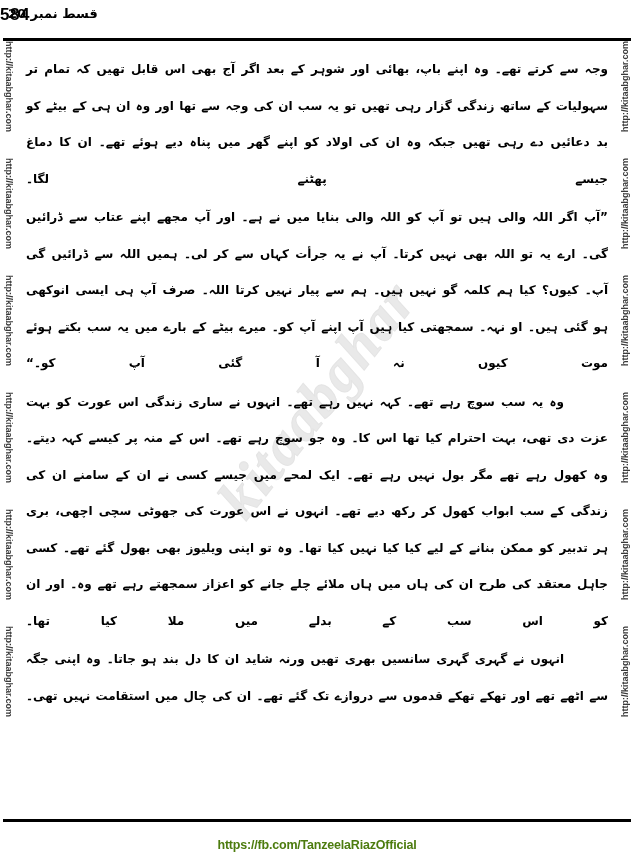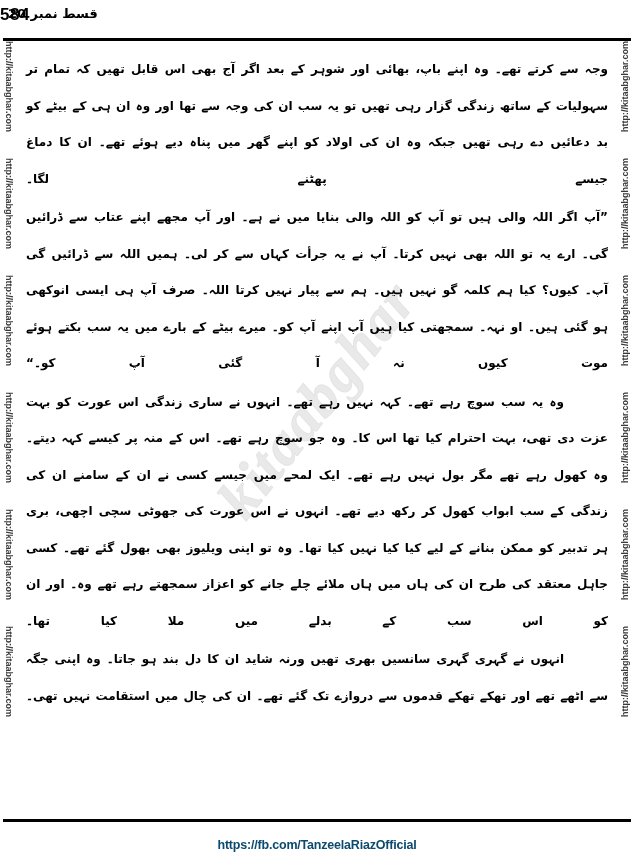--- a/index.html
+++ b/index.html
@@ -175,21 +175,21 @@
     align-items: center;
     justify-content: center;
     gap: 46px;
     direction: ltr;
   }
 
   .footer-link {
     font-family: "Liberation Sans", sans-serif;
     font-size: 12.5px;
     font-weight: 700;
-    color: #0c4a6e;
+    color: #4d7c0f;
     letter-spacing: -0.2px;
     white-space: nowrap;
     text-decoration: none;
   }
 </style>
 </head>
 <body>
 
 <div class="page">
 

